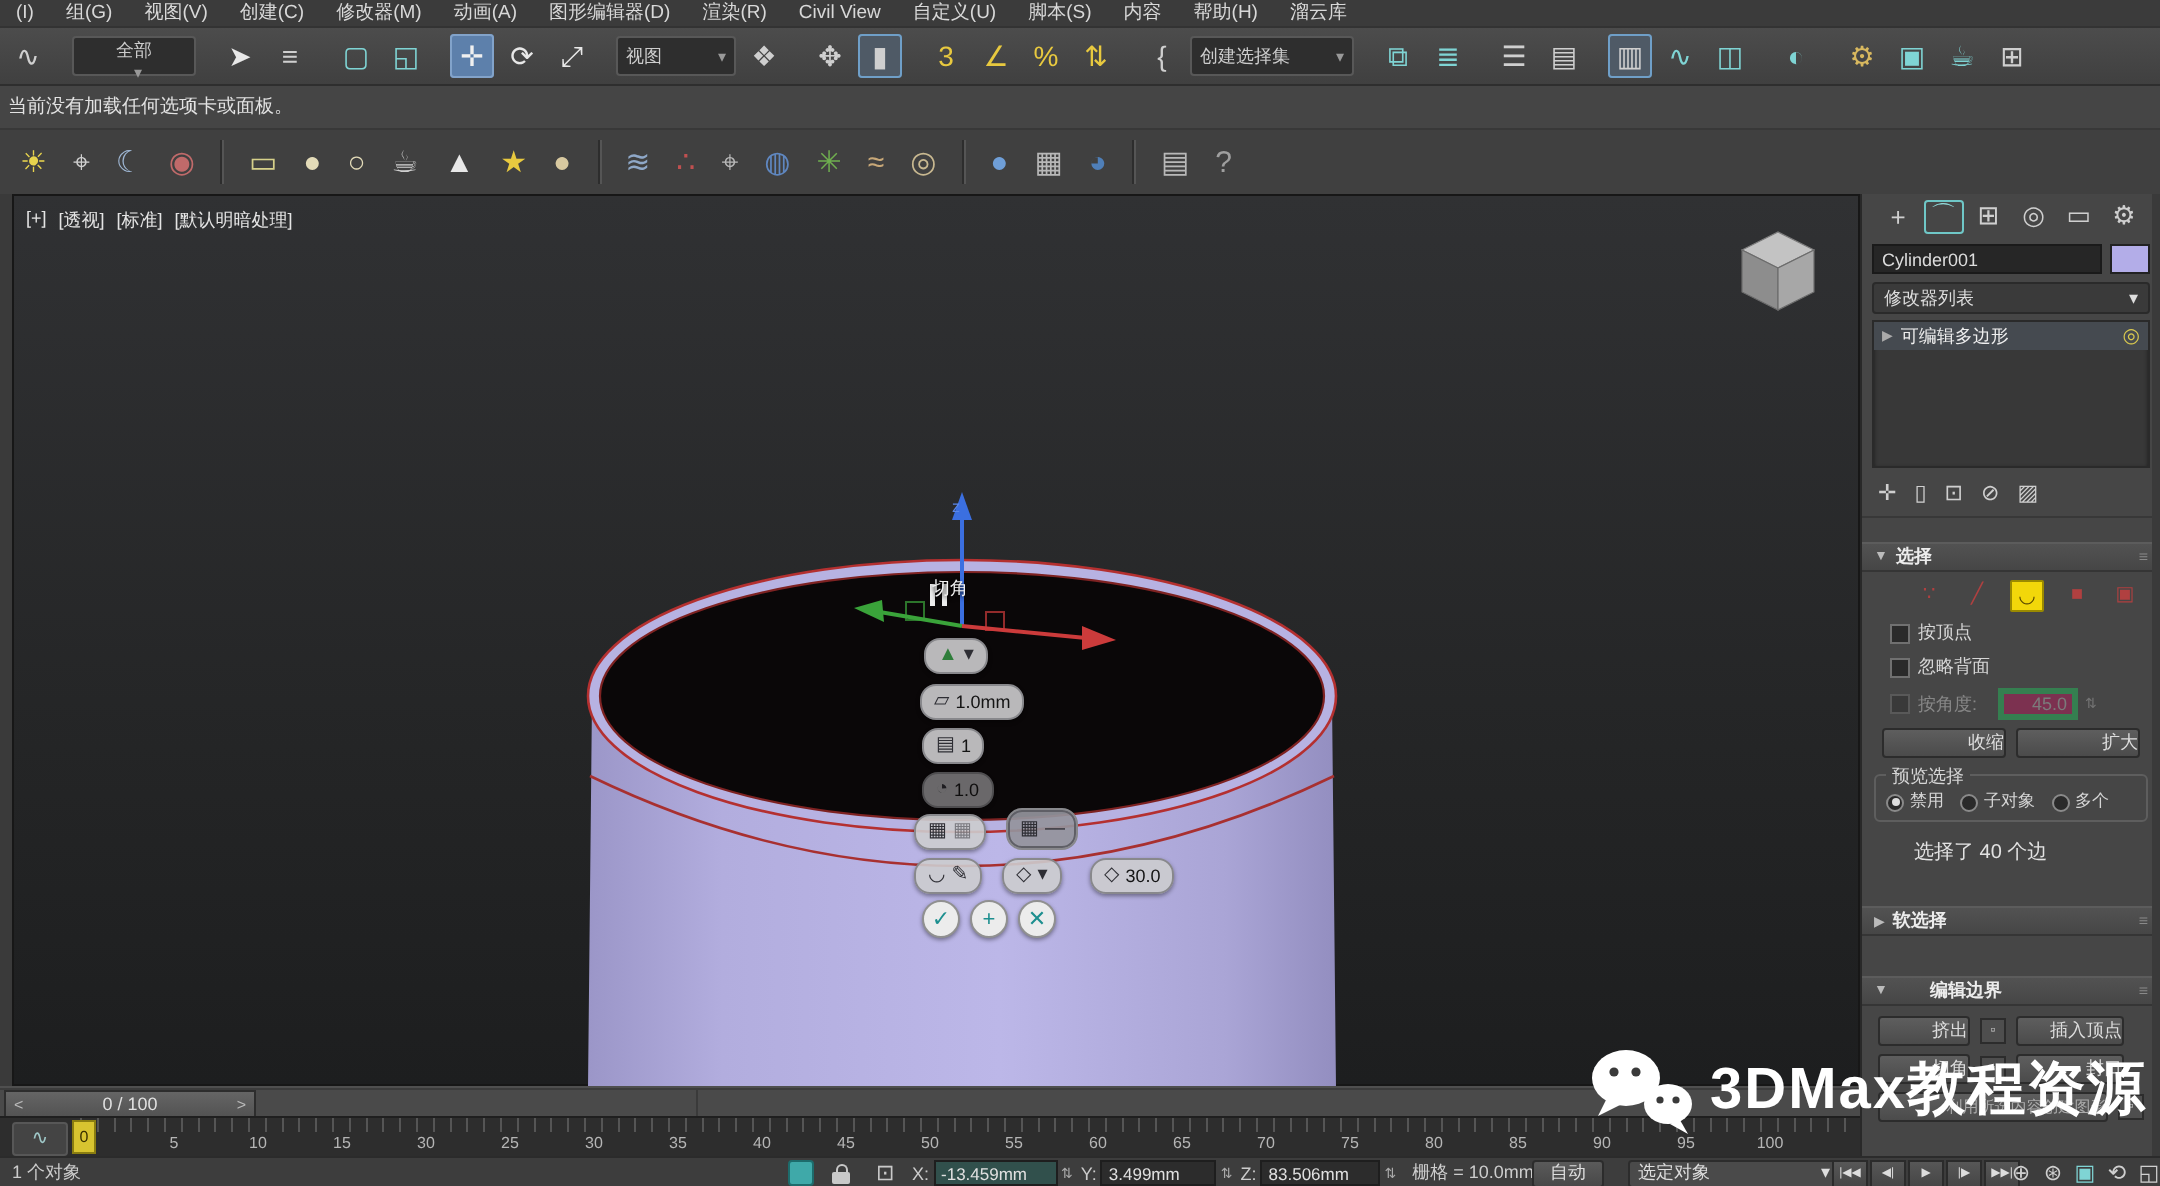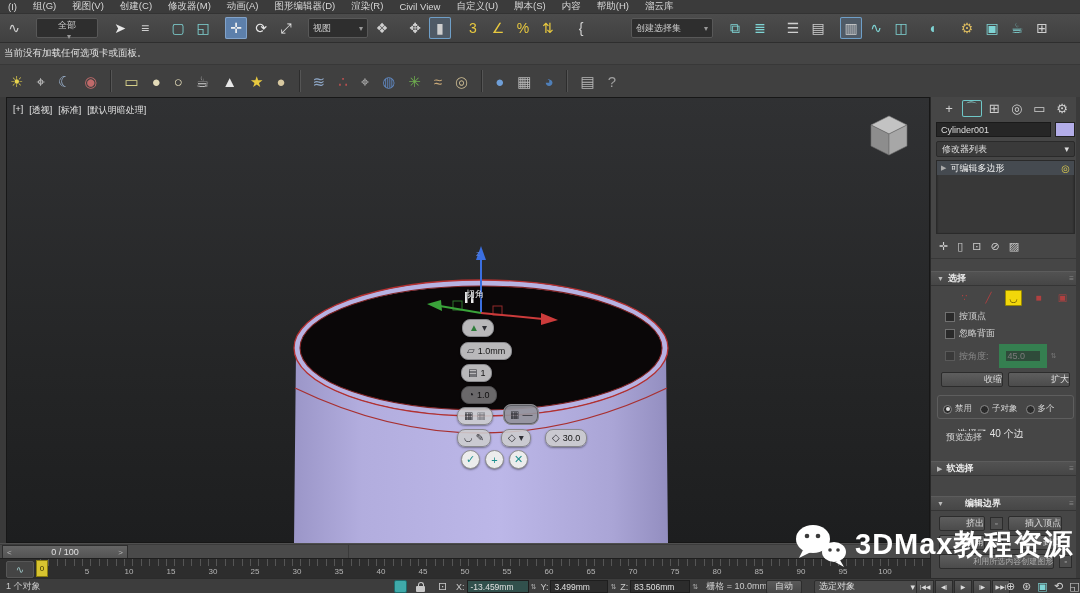--- a/index.html
+++ b/index.html
@@ -12,21 +12,21 @@
   
   .tbmain{position:absolute;top:14px;left:0;right:0;height:28px;
           background:linear-gradient(#4c4c4c,#404040);border-bottom:1px solid #2e2e2e;
           display:flex;align-items:center;gap:3px;padding:0 3px;}
   .tb-icon{width:22px;height:22px;flex:0 0 auto;display:flex;align-items:center;justify-content:center;
            font-size:14px;border-radius:2px;}
   .tb-icon.hl{background:#5d80ab;box-shadow:inset 0 0 0 1px #82a3ca;}
   .tb-icon.hl2{background:#4f5a66;box-shadow:inset 0 0 0 1px #6f9fc8;}
   .tb-icon.gap,.tb-dd.gap{margin-left:8px;}
   .tb-dd{height:18px;flex:0 0 auto;background:#2e2e2e;border:1px solid #585858;border-radius:2px;
-         display:flex;align-items:center;justify-content:space-between;padding:0 4px;font-size:9px;color:#ccc;margin-left:36px;}
+         display:flex;align-items:center;justify-content:space-between;padding:0 4px;font-size:9px;color:#ccc;}
   .tb-dd .car{color:#999;font-size:8px;margin-left:4px;}
   
   .ribbonrow{position:absolute;top:43px;left:0;right:0;height:21px;background:#454545;
              border-bottom:1px solid #383838;display:flex;align-items:center;padding:0 4px;
              font-size:9.5px;color:#e2e2e2;}
   
   .tbcustom{position:absolute;top:65px;left:0;right:0;height:32px;background:#404040;
             border-bottom:1px solid #262626;display:flex;align-items:center;gap:13px;padding:0 10px;}
   .tc-icon{font-size:15px;line-height:1;}
   .tc-sep{width:1px;height:22px;background:#2d2d2d;box-shadow:1px 0 0 #555;}
@@ -74,33 +74,33 @@
            border-bottom:1px solid #353535;display:flex;align-items:center;gap:4px;padding:0 6px;
            font-weight:bold;color:#ececec;}
   .rollout .grip{margin-left:auto;color:#8a8a8a;font-weight:normal;font-size:8px;}
   .subobj{display:flex;gap:9px;justify-content:flex-end;padding:4px 10px 2px;}
   .so{width:15px;height:14px;display:flex;align-items:center;justify-content:center;font-size:10px;
       color:#b04040;}
   .so.active{background:#f2d70a;color:#5a4a00;border:1px solid #9a8a00;border-radius:1px;}
   .chkrow{display:flex;align-items:center;gap:4px;padding:2px 0 2px 14px;}
   .chk{width:8px;height:8px;background:#2a2a2a;border:1px solid #707070;flex:0 0 auto;}
   .chkrow.dim{opacity:.45;}
-  .mini-field{width:30px;height:10px;background:#14532d;border:7px solid #22c55e;color:#bbb;
-              display:flex;align-items:center;padding:0 2px;margin-left:6px;}
+  .mini-field{width:30px;height:10px;background:#be185d;border:3px solid #22c55e;color:#bbb;
+              display:flex;align-items:center;padding:0 2px;margin-left:6px;justify-content:flex-end;}
   .spin{font-size:7px;color:#aaa;}
   .btnrow{display:flex;gap:5px;padding:2px 8px;align-items:center;}
   .btn{background:linear-gradient(#5e5e5e,#4b4b4b);border:1px solid #2c2c2c;border-radius:2px;
        color:#ddd;text-align:right;height:13px;line-height:13px;}
   .btn.w60{width:60px;} .btn.w48{width:48px;} .btn.w44{width:44px;} .btn.w52{width:52px;}
   .btn.wide{width:116px;font-size:8px;color:#aaa;overflow:hidden;white-space:nowrap;}
   .sqbox{width:11px;height:11px;background:#4e4e4e;border:1px solid #2c2c2c;color:#ccc;font-size:7px;
          display:flex;align-items:center;justify-content:center;}
   .groupbox{border:1px solid #5e5e5e;border-radius:3px;margin:6px 6px 2px;position:relative;
             padding:7px 3px 3px;}
-  .groupbox .legend{position:absolute;top:-6px;left:5px;background:#464646;padding:0 3px;color:#d5d5d5;margin-top:41px;}
+  .groupbox .legend{position:absolute;top:-6px;left:5px;background:#464646;padding:0 3px;color:#d5d5d5;}
   .radios{display:flex;gap:8px;align-items:center;padding:0 2px;font-size:8.5px;}
   .radio{width:7px;height:7px;border-radius:50%;border:1px solid #8a8a8a;background:#2a2a2a;
          display:inline-block;margin-right:3px;position:relative;top:0px;flex:0 0 auto;}
   .radio.sel::after{content:"";position:absolute;left:1.5px;top:1.5px;width:4px;height:4px;
                     border-radius:50%;background:#ddd;}
   .sel-status{padding:6px 0 2px 26px;font-size:10px;color:#e2e2e2;}
   .panel-scroll{position:absolute;right:0;top:0;width:4px;height:100%;background:#3a3a3a;}
   
   .timeslider{position:absolute;top:543px;left:0;width:930px;height:15px;background:#3c3c3c;
               border-top:1px solid #4f4f4f;}

